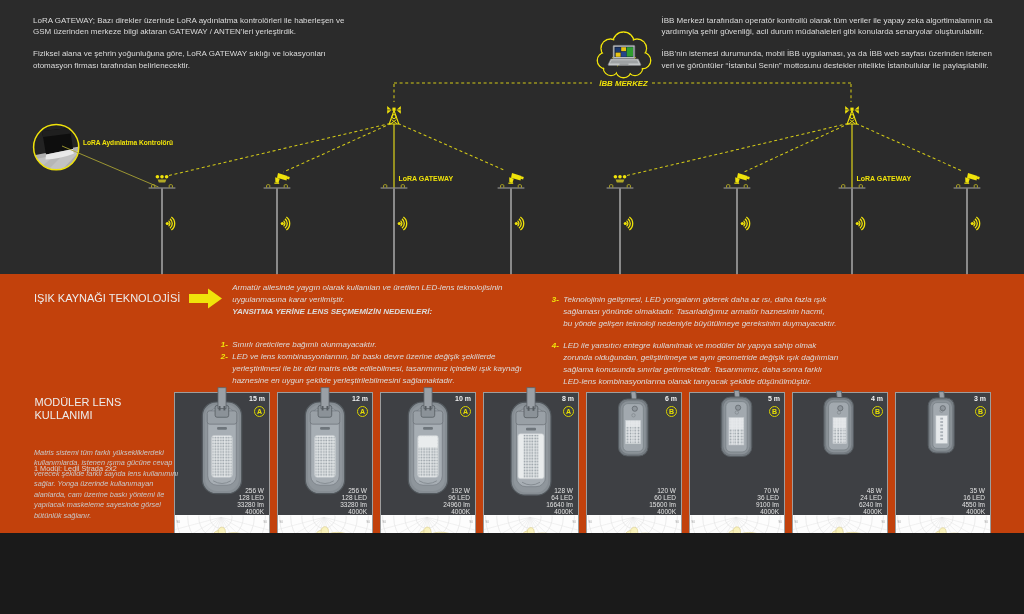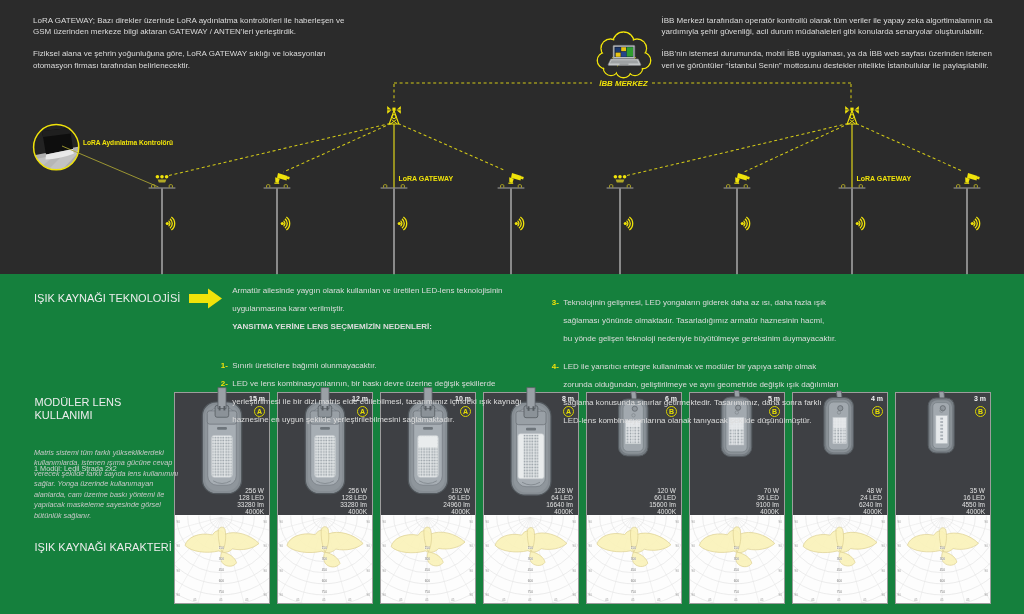--- a/index.html
+++ b/index.html
@@ -1,28 +1,28 @@
 <!DOCTYPE html>
 <html><head><meta charset="utf-8">
 <style>
 html,body{margin:0;padding:0;background:#1a1a1a;}
-#stage{position:relative;width:1024px;height:614px;overflow:hidden;
-  font-family:"Liberation Sans",sans-serif;background:#15803d;}
+#stage{position:relative;width:1024px;height:533px;overflow:hidden;
+  font-family:"Liberation Sans",sans-serif;background:#c2410c;}
 #topbg{position:absolute;left:0;top:0;width:1024px;height:274px;background:#2b2b2b;}
 .t8{position:absolute;font-size:8px;line-height:11.15px;color:#dcdcdc;}
 .ylab{position:absolute;font-size:7px;font-weight:bold;color:#f0e30a;}
 .head{position:absolute;font-size:11px;color:#ededed;}
 .panel{position:absolute;top:392px;width:96px;height:212px;box-sizing:border-box;border:1px solid #9d9d9d;background:#3e4044;}
 .pwhite{position:absolute;left:0;top:122px;width:94px;height:88px;background:#fdfdfd;}
 .plab{position:absolute;top:2px;right:4px;font-size:7px;font-weight:bold;color:#f2f2f2;}
 .pbadge{position:absolute;top:12.5px;right:4px;width:9px;height:9px;border:1.1px solid #d8d200;
   border-radius:50%;color:#e8e000;font-size:7px;font-weight:bold;text-align:center;line-height:9.2px;}
 .pspec{position:absolute;right:5px;top:93.5px;text-align:right;font-size:6.5px;line-height:7.2px;color:#e2e2e2;}
 .num{color:#f0e30a;font-weight:bold;}
-.item{position:relative;padding-left:11.5px;line-height:18px;}
+.item{position:relative;padding-left:11.5px;line-height:12px;font-style:italic;}
 .item .num{position:absolute;left:0;top:0;}
 svg#ovl{position:absolute;left:0;top:0;z-index:5;}
 .txt{z-index:6;}
 </style></head>
 <body>
 <div id="stage">
 <div id="topbg"></div>
 
 <div class="panel" style="left:174px">
   <div class="pwhite"></div>

